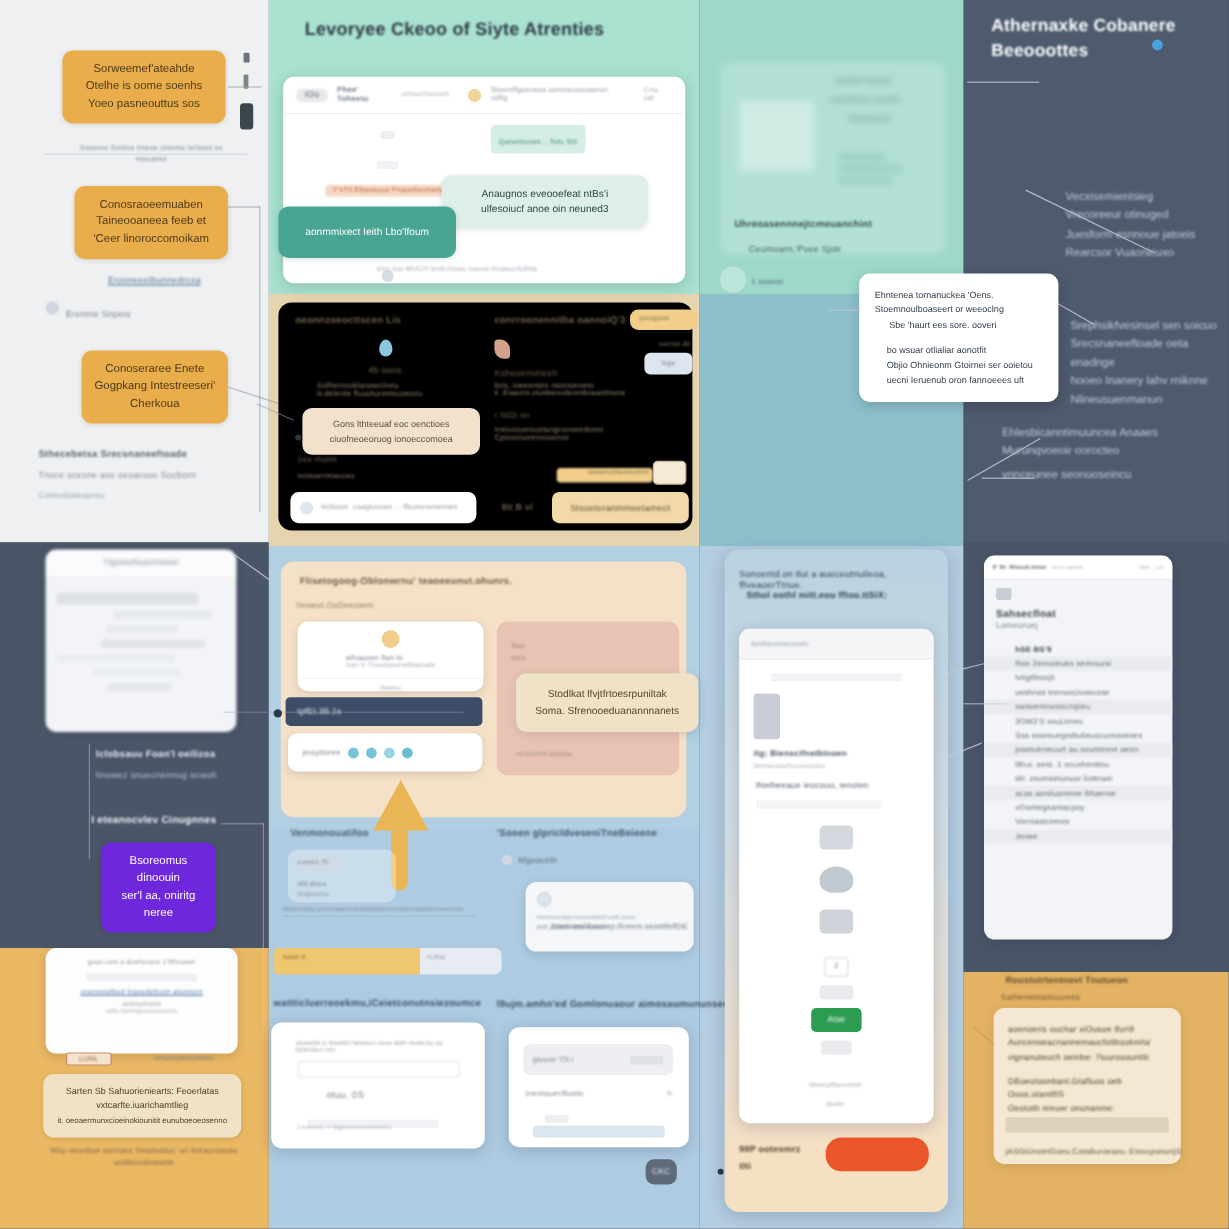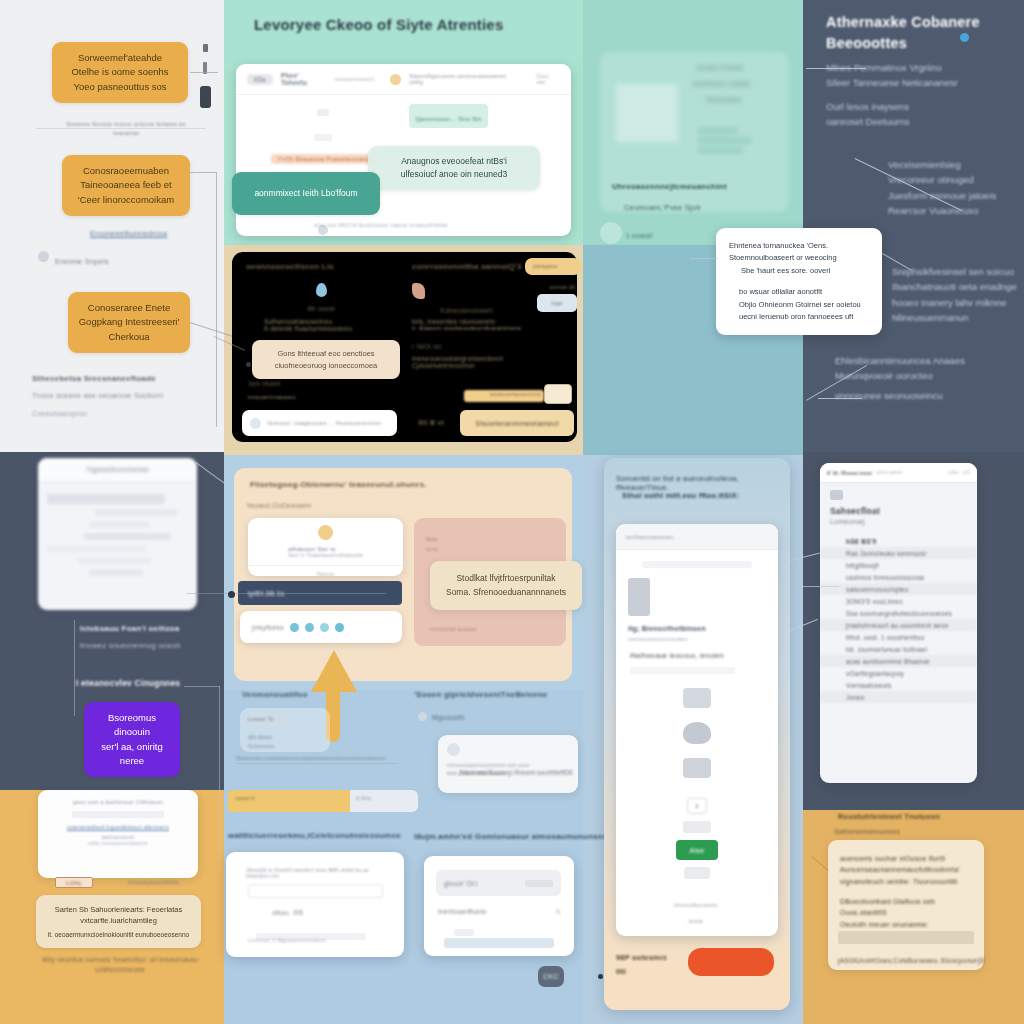--- a/index.html
+++ b/index.html
@@ -135,37 +135,31 @@
 
   <div class="band band-s1"></div>
   <div class="band band-s2"></div>
   <div class="band band-s3"></div>
 
   <div class="h-main txt">Levoryee Ckeoo of Siyte Atrenties</div>
 
   <div class="h-side txt">Athernaxke Cobanere Beeooottes</div>
   <div class="dot-blue"></div>
 
-  <div class="side-p" style="left:826px; top:60px; width:176px;">
-    <div>Mlnes Pemmatinox Vrgriino</div>
-    <div>Sileer Tanneuese Neticananesr</div>
-    <div style="margin-top:8px">Ourl lesos inaysens</div>
-    <div>oareoset Deetuurns</div>
-  </div>
 
   <div class="side-p" style="left:888px; top:157px; width:130px;">
     <div>Vecxisemienlsieg</div>
     <div>Vrecoreeur otinuged</div>
     <div>Juesform esnnoue jatoeis</div>
     <div>Rearcsor Vuaonicuxo</div>
   </div>
 
   <div class="side-p" style="left:892px; top:264px; width:128px;">
     <div>Srephsikfvesinsel sen soicuo</div>
-    <div>Ilsanchatnauoti oeta enadnge</div>
+    <div>Srecsnaneeftoade oeta enadnge</div>
     <div>hooeo Inanery lahv rniknne</div>
     <div>Nlineusuenmanun</div>
   </div>
 
   <div class="side-p" style="left:835px; top:353px; width:150px;">
     <div>Ehlesbicanntimuuncea Anaaes</div>
     <div>Murunqvoeoir oorocteo</div>
     <div style="margin-top:4px">vnnceunee seonuoseincu</div>
   </div>
 
@@ -335,21 +329,21 @@
     <div style="position:absolute;left:10px;top:158px;width:155px;height:26px;background:#fff;border-radius:7px;box-shadow:0 1px 5px rgba(0,0,0,.10);display:flex;align-items:center;gap:6px;padding:0 8px;">
       <span style="width:11px;height:11px;border-radius:50%;background:#dfe8ee;"></span>
       <span class="txt" style="font-size:6px;color:#8c939d;">Veituuet .caagiuoues ...  flsuneoenennen</span>
     </div>
 
     <div style="position:absolute;left:180px;top:10px;width:150px;">
       <div class="txt" style="font-size:8px;color:#6d6048;font-weight:bold;">conrroonennitha  oannoiQ'3</div>
       <div class="row" style="margin-top:12px;gap:7px;align-items:flex-start;">
         <span style="width:13px;height:16px;background:#d3a28c;border-radius:3px 8px 3px 8px;display:inline-block;"></span>
         <div>
-          <div class="txt" style="font-size:7.5px;color:#6b5f48;font-weight:normal;text-align:center;">Ksheoenoneeh</div>
+          <div class="txt" style="font-size:7.5px;color:#6b5f48;font-weight:normal;">Ksheoenoneeh</div>
           <div class="txt" style="font-size:6.5px;color:#8d8166;margin-top:3px;">bris,  ineeentes rsionoenetx</div>
           <div class="txt" style="font-size:6px;color:#9b8f76;">ir  .Eiaeorn.oiunbeoodeornboeantinene</div>
         </div>
       </div>
       <div class="txt" style="font-size:7px;color:#6b5f48;margin-top:12px;">r   NiOi nn</div>
       <div class="txt" style="font-size:6.5px;color:#8d8166;margin-top:5px;">Ineiurooeouslangronseedonni</div>
       <div class="txt" style="font-size:6.5px;color:#8d8166;">Cpiosiriuetrnnoornoi</div>
     </div>
 
     <div style="position:absolute;left:232px;top:138px;width:80px;height:12px;background:#f0cf8c;border-radius:3px;filter:blur(1px);"></div>

